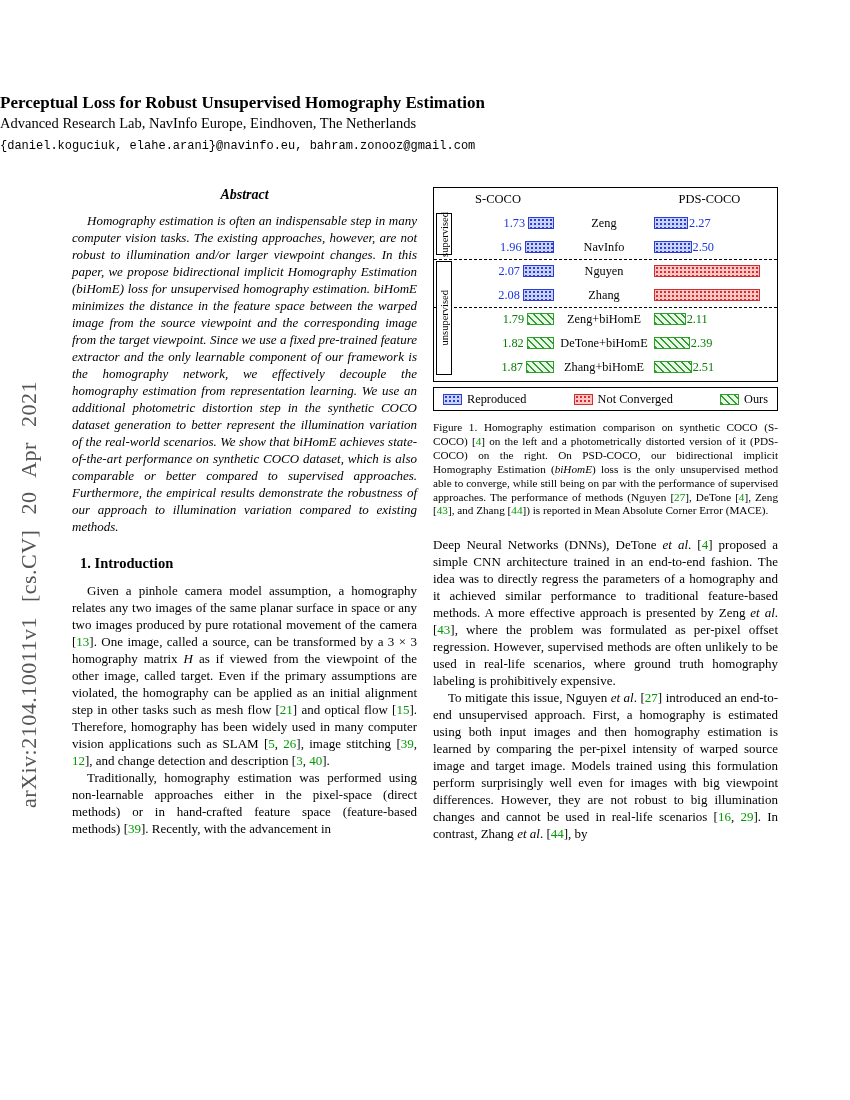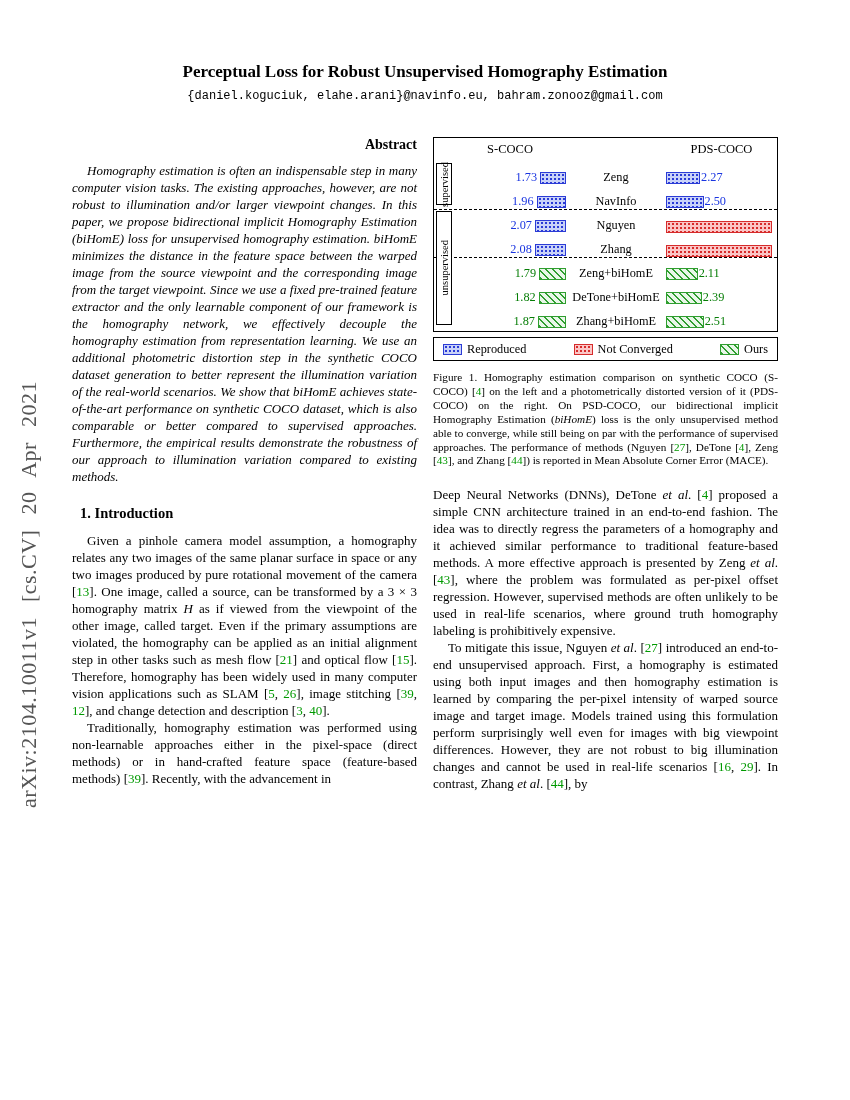--- a/index.html
+++ b/index.html
@@ -5,47 +5,47 @@
   html,body{margin:0;padding:0;background:#fff;}
   .page{position:relative;width:850px;height:1100px;background:#fff;overflow:hidden;
         font-family:"Liberation Serif",serif;color:#000;}
 
   
   .arxiv-stamp{position:absolute;left:16px;top:288px;height:520px;
     writing-mode:vertical-rl;transform:rotate(180deg);
     font-size:22px;color:#555;word-spacing:9px;letter-spacing:.5px;white-space:nowrap;}
 
   
-  .header{text-align:center;padding-top:61px;}
+  .header{padding-top:92px;}
   .title{font-size:17px;font-weight:bold;margin:0;line-height:22px;}
   .authors{margin-top:34px;font-size:14.5px;line-height:19px;}
   .affiliation{font-size:14.5px;line-height:19px;}
   .emails{margin-top:6px;font-size:12px;font-family:"Liberation Mono","DejaVu Sans Mono",monospace;}
 
   
   .columns{display:flex;gap:16px;padding:0 72px;margin-top:34px;}
   .col{width:345px;flex:0 0 345px;}
 
-  .abs-head{text-align:right;font-weight:bold;font-size:14px;margin-bottom:9px;}
+  .abs-head{text-align:center;font-weight:bold;font-size:14px;margin-bottom:9px;font-style:italic;}
   .abstract{font-style:italic;font-size:13px;line-height:17px;text-align:justify;
             text-indent:15px;margin:0;hyphens:auto;}
   .sec-head{font-size:14.5px;font-weight:bold;margin:20px 0 10px 8px;}
   .body-p{font-size:13px;line-height:17px;text-align:justify;text-indent:15px;margin:0;hyphens:auto;}
   .body-p.no-indent{text-indent:0;}
   .cite{color:var(--cite,#090);}
 
   
   .fig{margin:0 0 18px 0;}
-  .chart-box{position:relative;border:1px solid #000;padding-left:20px;padding-bottom:2px;
+  .chart-box{position:relative;border:1px solid #000;padding-left:8px;padding-bottom:2px;
              box-sizing:border-box;width:345px;}
   .chart-header{display:flex;height:23px;align-items:center;font-size:12.5px;}
   .chart-header .h-left{width:112px;text-align:center;}
   .chart-header .h-mid{width:100px;}
   .chart-header .h-right{width:111px;text-align:center;}
-  .chart-row{display:flex;height:24px;align-items:flex-end;font-size:12.3px;}
+  .chart-row{display:flex;height:24px;align-items:center;font-size:12.3px;}
   .cell{display:flex;align-items:center;}
   .cell.left{width:112px;justify-content:flex-end;gap:3px;}
   .cell.mid{width:100px;display:block;text-align:center;}
   .cell.right{width:111px;justify-content:flex-start;gap:1px;}
   .bar{height:12px;box-sizing:border-box;flex:0 0 auto;}
   .bar.reproduced{background-color:var(--rep-bg,#c9d2f8);
     background-image:radial-gradient(circle,var(--rep-fg,#2b3bd6) 1px,transparent 1.2px);
     background-size:4px 4px;border:1px solid var(--rep-fg,#2b3bd6);}
   .bar.not_converged{background-color:var(--nc-bg,#fbc6c6);
     background-image:radial-gradient(circle,var(--nc-fg,#d62b2b) 1px,transparent 1.2px);
@@ -68,20 +68,21 @@
 </style>
 </head>
 <body>
 
 <div class="page">
 
   <div class="arxiv-stamp">arXiv:2104.10011v1 [cs.CV] 20 Apr 2021</div>
 
   <div class="header">
     <h1 class="title">Perceptual Loss for Robust Unsupervised Homography Estimation</h1>
+    <div class="affiliation">Advanced Research Lab, NavInfo Europe, Eindhoven, The Netherlands</div>
     <div class="emails">{daniel.koguciuk, elahe.arani}@navinfo.eu, bahram.zonooz@gmail.com</div>
   </div>
 
   <div class="columns">
 
     <div class="col">
       <div class="abs-head">Abstract</div>
       <p class="abstract">Homography estimation is often an indispensable step in many computer vision tasks. The existing approaches, however, are not robust to illumination and/or larger viewpoint changes. In this paper, we propose bidirectional implicit Homography Estimation (biHomE) loss for unsupervised homography estimation. biHomE minimizes the distance in the feature space between the warped image from the source viewpoint and the corresponding image from the target viewpoint. Since we use a fixed pre-trained feature extractor and the only learnable component of our framework is the homography network, we effectively decouple the homography estimation from representation learning. We use an additional photometric distortion step in the synthetic COCO dataset generation to better represent the illumination variation of the real-world scenarios. We show that biHomE achieves state-of-the-art performance on synthetic COCO dataset, which is also comparable or better compared to supervised approaches. Furthermore, the empirical results demonstrate the robustness of our approach to illumination variation compared to existing methods.</p>
       <h2 class="sec-head">1. Introduction</h2>
       <p class="body-p">Given a pinhole camera model assumption, a homography relates any two images of the same planar surface in space or any two images produced by pure rotational movement of the camera [<span class="cite">13</span>]. One image, called a source, can be transformed by a 3 × 3 homography matrix <i>H</i> as if viewed from the viewpoint of the other image, called target. Even if the primary assumptions are violated, the homography can be applied as an initial alignment step in other tasks such as mesh flow [<span class="cite">21</span>] and optical flow [<span class="cite">15</span>]. Therefore, homography has been widely used in many computer vision applications such as SLAM [<span class="cite">5</span>, <span class="cite">26</span>], image stitching [<span class="cite">39</span>, <span class="cite">12</span>], and change detection and description [<span class="cite">3</span>, <span class="cite">40</span>].</p>

